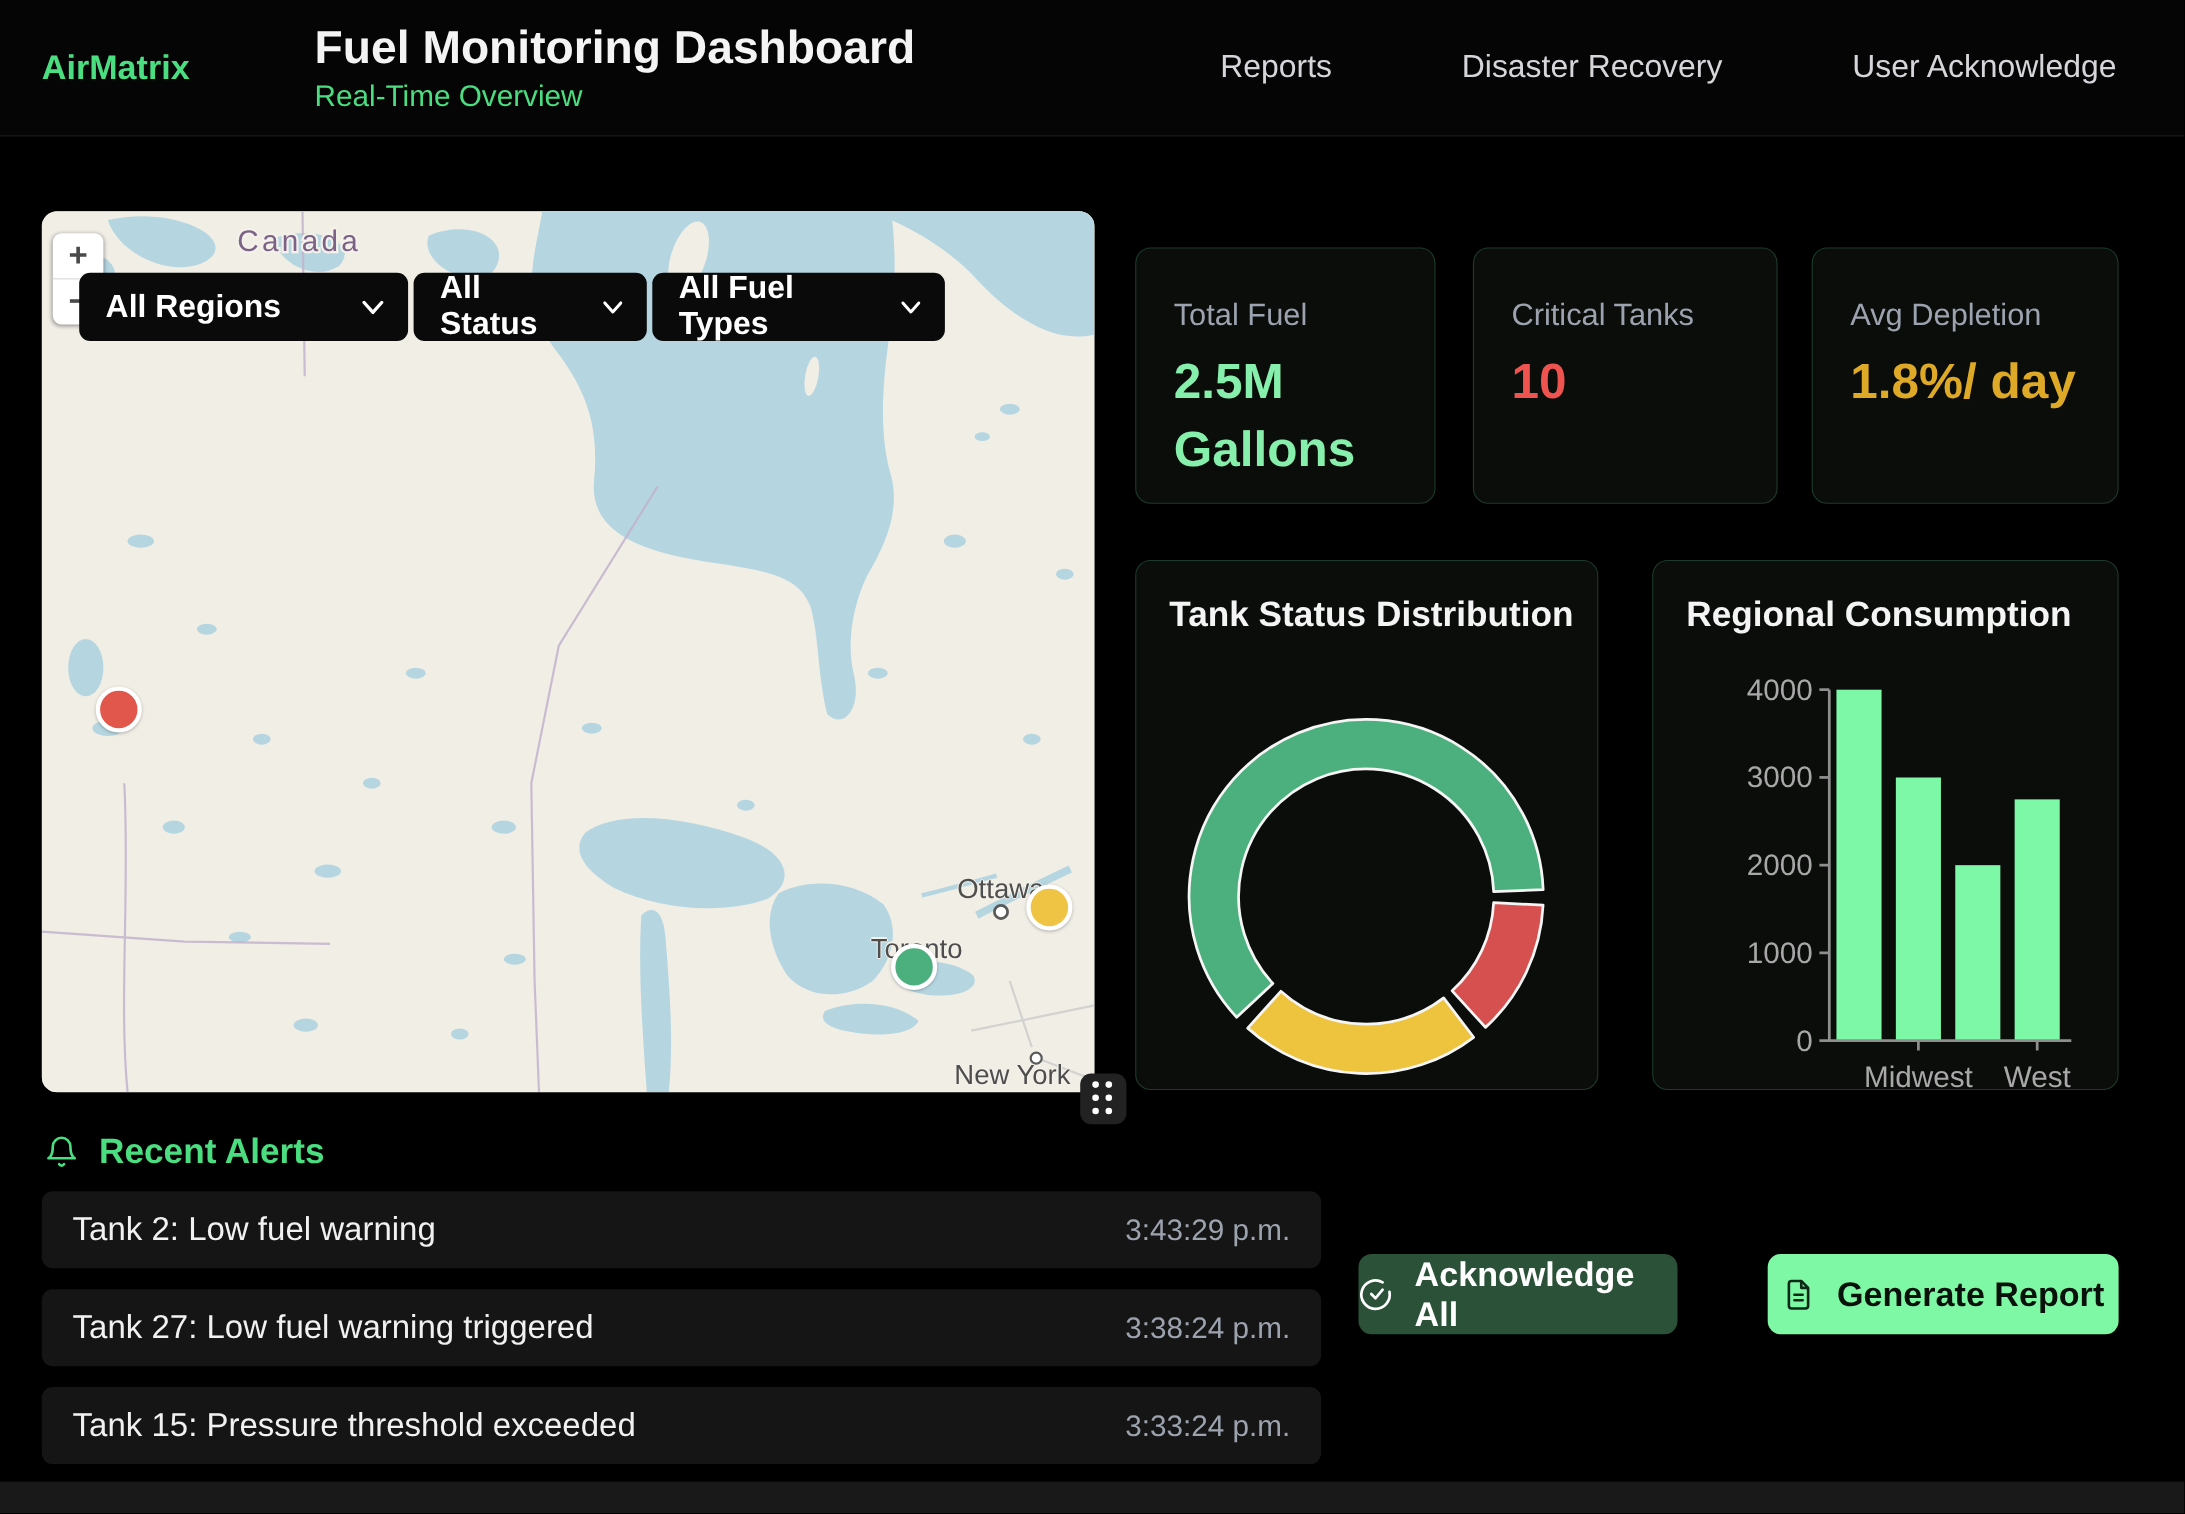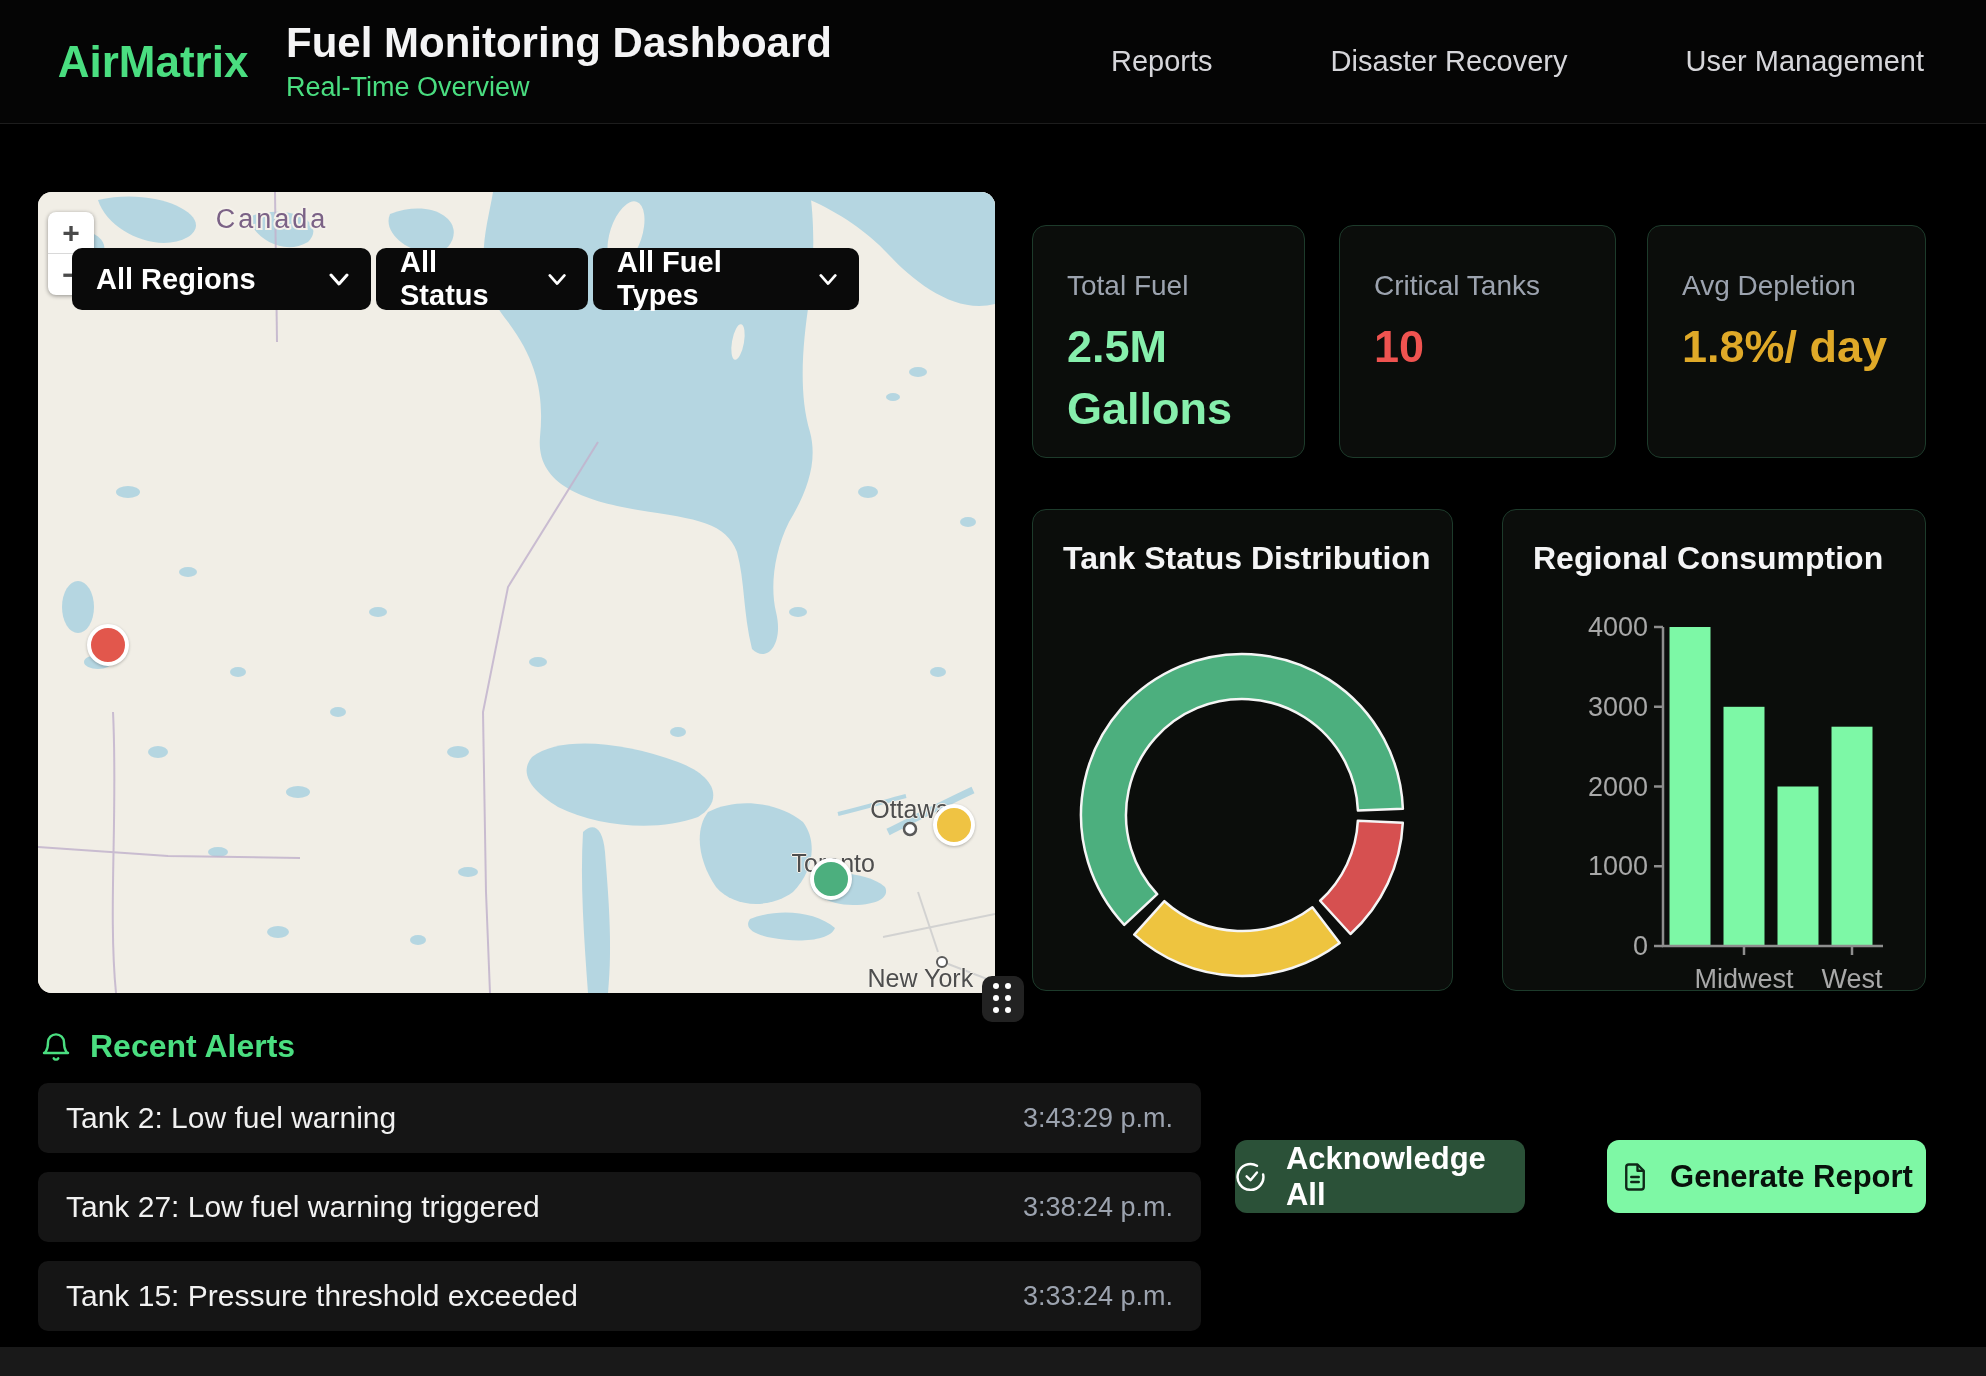--- a/index.html
+++ b/index.html
@@ -2,21 +2,21 @@
 <html><head>
 <meta charset="utf-8">
 <style>
   html,body{margin:0;padding:0;background:#000;}
   #app{position:relative;width:1986px;height:1376px;background:#000;overflow:hidden;
        font-family:"Liberation Sans",sans-serif;color:#e5e5e5;}
 
   
   .header{position:absolute;left:0;top:0;width:1986px;height:123px;background:#050505;
           border-bottom:1px solid #1d1d1d;display:flex;align-items:center;}
-  .brand{font-size:44px;font-weight:bold;color:#4ade80;margin-left:38px;width:230px;text-align:center;}
+  .brand{font-size:31px;font-weight:bold;color:#4ade80;margin-left:38px;width:230px;}
   .title-block{margin-left:18px;}
   .page-title{font-size:42px;font-weight:bold;color:#f4f4f5;line-height:1.1;}
   .page-subtitle{font-size:27px;color:#4ade80;margin-top:6px;}
   .nav{margin-left:auto;display:flex;gap:118px;padding-right:62px;}
   .nav-item{font-size:29px;color:#d6d6da;cursor:pointer;white-space:nowrap;}
 
   
   .map-panel{position:absolute;left:38px;top:192px;width:957px;height:801px;
              border-radius:14px;overflow:hidden;background:#f1eee6;}
   .map-panel svg.basemap{position:absolute;left:0;top:0;}
@@ -78,21 +78,21 @@
 
   <div class="header">
     <div class="brand">AirMatrix</div>
     <div class="title-block">
       <div class="page-title">Fuel Monitoring Dashboard</div>
       <div class="page-subtitle">Real-Time Overview</div>
     </div>
     <div class="nav">
       <div class="nav-item">Reports</div>
       <div class="nav-item">Disaster Recovery</div>
-      <div class="nav-item">User Management</div>
+      <div class="nav-item">User Acknowledge</div>
     </div>
   </div>
 
   <div class="map-panel">
     <svg class="basemap" width="957" height="801" viewBox="0 0 957 801">
       <rect x="0" y="0" width="957" height="801" fill="#f1eee6"></rect>
 
       <path fill="#b5d6e1" d="M455,0 C448,42 432,82 470,130 C500,170 506,205 502,245
         C498,290 540,308 600,318 C660,327 688,331 699,360 C707,390 705,420 714,457
         C729,472 746,452 738,420 C732,395 736,360 751,330 C769,300 780,270 772,240

